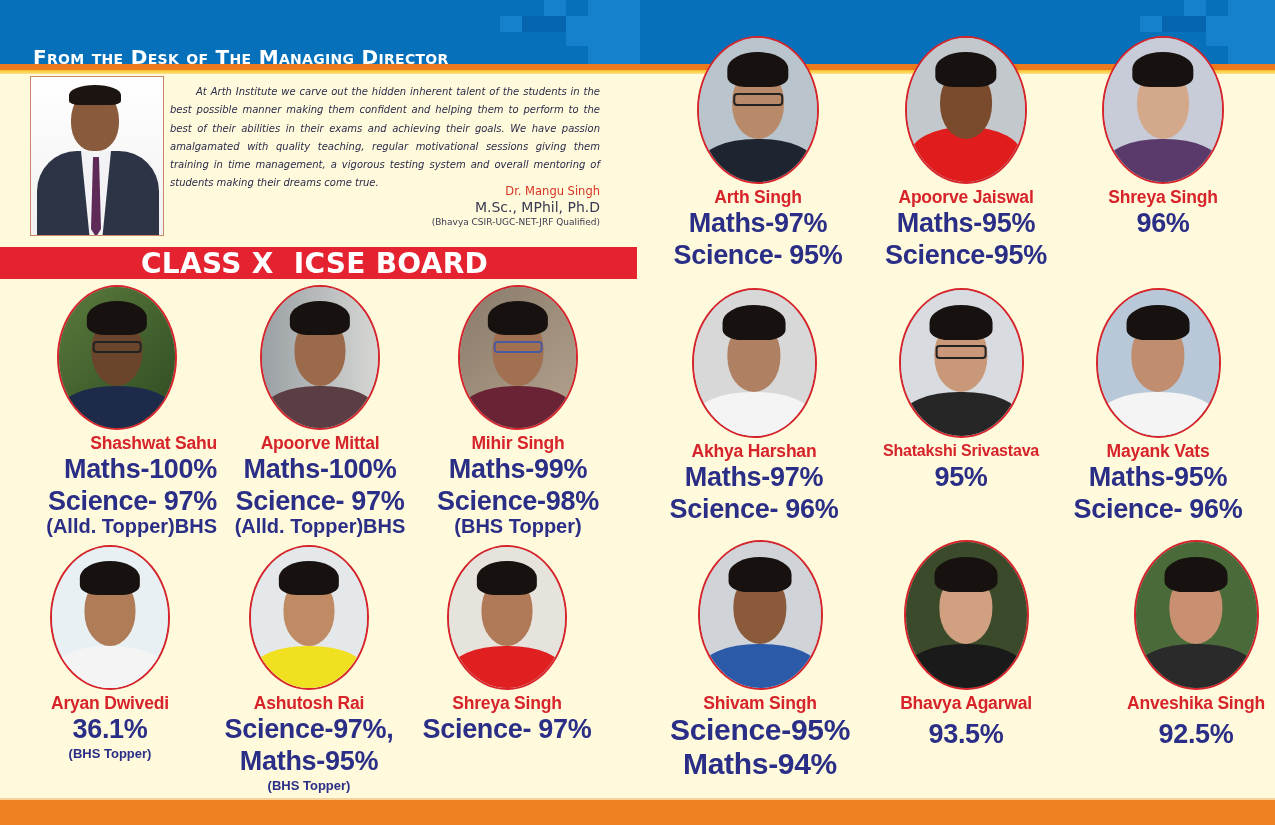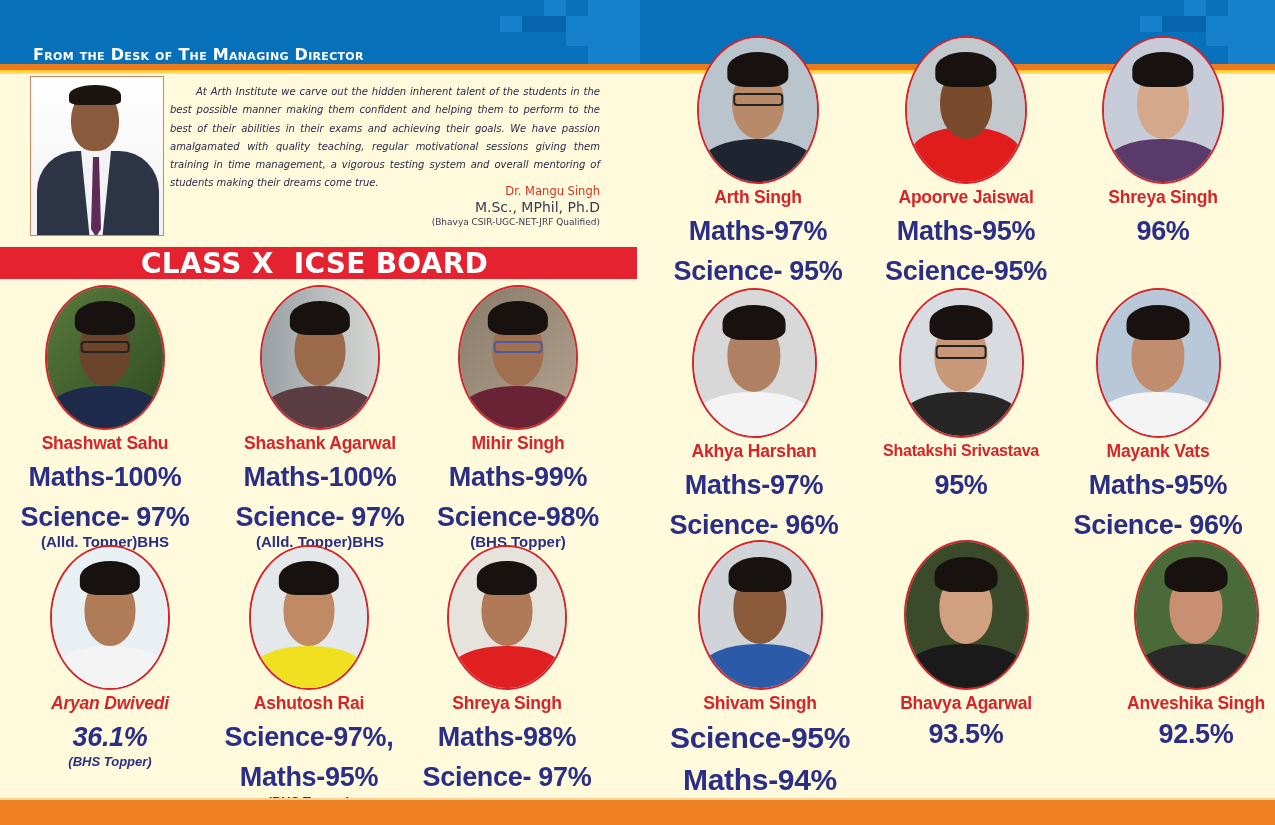--- a/index.html
+++ b/index.html
@@ -19,21 +19,21 @@
   .stripe-orange {
     position: absolute; left: 0; top: 64px; width: 1275px; height: 6px;
     background: #ee7a1e;
   }
   .stripe-yellow {
     position: absolute; left: 0; top: 70px; width: 1275px; height: 4px;
     background: linear-gradient(#f8c020, #fde58a);
   }
   .desk-title {
     position: absolute; left: 33px; top: 45px;
-    color: #ffffff; font-weight: bold; font-size: 16px; letter-spacing: .3px;
+    color: #ffffff; font-weight: bold; font-size: 20px; letter-spacing: .3px;
     font-variant: small-caps; font-family: "DejaVu Sans", sans-serif;
   }
   .director-photo {
     position: absolute; left: 30px; top: 76px; width: 134px; height: 160px;
     border: 1px solid #c9876a; background: linear-gradient(#ffffff 0%, #f1f1f1 100%);
     overflow: hidden;
   }
   .director-photo .head {
     position: absolute; left: 40px; top: 12px; width: 48px; height: 62px;
     border-radius: 50% 50% 45% 45%; background: #8a5a3c;
@@ -96,22 +96,22 @@
     transform: translateX(-50%); border-radius: 48% 48% 0 0;
   }
   .photo .glasses {
     position: absolute; left: 50%; top: 38%; width: 42%; height: 9%;
     transform: translateX(-50%); border: 2px solid #222; border-radius: 4px;
   }
   .name { color: #d7242b; font-weight: bold; font-size: 17.5px; line-height: 20px;
     margin-top: 3px; font-family: "Liberation Sans", sans-serif; letter-spacing: -.2px; }
   .name.small { font-size: 16px; }
   .score { color: #2a2e86; font-weight: bold; font-size: 27px; line-height: 32px;
-    font-family: "Liberation Sans", sans-serif; letter-spacing: -.3px; margin-top: 8px; }
-  .note { color: #2a2e86; font-weight: bold; font-size: 15px; line-height: 18px;
+    font-family: "Liberation Sans", sans-serif; letter-spacing: -.3px; }
+  .note { color: #2a2e86; font-weight: bold; font-size: 20px; line-height: 18px;
     font-family: "Liberation Sans", sans-serif; }
 </style>
 </head>
 <body>
 
 <div class="top-band"></div>
 <div class="deco-squares" style="left:500px;width:140px;">
   <span style="left:0;top:16px;width:22px;height:16px;"></span>
   <span class="dark" style="left:22px;top:16px;width:22px;height:16px;"></span>
   <span style="left:44px;top:0;width:22px;height:16px;"></span>
@@ -145,62 +145,62 @@
 <p class="message">At Arth Institute we carve out the hidden inherent talent of the students in the best possible manner making them confident and helping them to perform to the best of their abilities in their exams and achieving their goals.  We have passion amalgamated with quality teaching, regular motivational sessions giving them training in time management, a vigorous testing system and overall mentoring of students making their dreams come true.</p>
 
 <div class="signature">
   <div class="sig-name">Dr. Mangu Singh</div>
   <div class="sig-deg">M.Sc., MPhil, Ph.D</div>
   <div class="sig-qual">(Bhavya CSIR-UGC-NET-JRF Qualified)</div>
 </div>
 
 <div class="class-banner">CLASS X  ICSE BOARD</div>
 
-<div class="student" style="left:5px;top:285px;">
+<div class="student" style="left:17px;top:285px;text-align:right;">
   <div class="photo" style="width:120px;height:145px;">
     <div class="bg" style="background:linear-gradient(135deg,#5a7a3c,#2e4a22);"></div>
     <div class="body" style="background:#1d2a4a;"></div>
     <div class="face" style="background:#6a452c;"></div>
       <div class="hair"></div>
       <div class="glasses"></div>
   </div>
   <div class="name">Shashwat Sahu</div>
   <div class="score">Maths-100%</div>
   <div class="score">Science- 97%</div>
   <div class="note">(Alld. Topper)BHS</div>
 </div>
 
 <div class="student" style="left:220px;top:285px;">
   <div class="photo" style="width:120px;height:145px;">
     <div class="bg" style="background:linear-gradient(90deg,#9aa0a4,#d6d7d4);"></div>
     <div class="body" style="background:#5a3e44;"></div>
     <div class="face" style="background:#9a6a4a;"></div>
       <div class="hair"></div>
   </div>
-  <div class="name">Shashank Agarwal</div>
+  <div class="name">Apoorve Mittal</div>
   <div class="score">Maths-100%</div>
   <div class="score">Science- 97%</div>
   <div class="note">(Alld. Topper)BHS</div>
 </div>
 
 <div class="student" style="left:418px;top:285px;">
   <div class="photo" style="width:120px;height:145px;">
     <div class="bg" style="background:linear-gradient(135deg,#8a7a6a,#b3a38e);"></div>
     <div class="body" style="background:#6a2235;"></div>
     <div class="face" style="background:#a07050;"></div>
       <div class="hair"></div>
       <div class="glasses" style="border-color:#4a5aa0;"></div>
   </div>
   <div class="name">Mihir Singh</div>
   <div class="score">Maths-99%</div>
   <div class="score">Science-98%</div>
   <div class="note">(BHS Topper)</div>
 </div>
 
-<div class="student" style="left:10px;top:545px;font-style:italic;">
+<div class="student" style="left:10px;top:545px;">
   <div class="photo" style="width:120px;height:145px;">
     <div class="bg" style="background:#e8f0f4;"></div>
     <div class="body" style="background:#f4f4f4;"></div>
     <div class="face" style="background:#b07c58;"></div>
       <div class="hair"></div>
   </div>
   <div class="name">Aryan Dwivedi</div>
   <div class="score">36.1%</div>
   <div class="note" style="font-size:13px;">(BHS Topper)</div>
 </div>
@@ -219,21 +219,20 @@
 </div>
 
 <div class="student" style="left:407px;top:545px;">
   <div class="photo" style="width:120px;height:145px;">
     <div class="bg" style="background:#e6e2dc;"></div>
     <div class="body" style="background:#e02020;"></div>
     <div class="face" style="background:#b07a58;"></div>
       <div class="hair"></div>
   </div>
   <div class="name">Shreya Singh</div>
-  <div class="score">Maths-98%</div>
   <div class="score">Science- 97%</div>
 </div>
 
 <div class="student" style="left:658px;top:36px;">
   <div class="photo" style="width:122px;height:148px;">
     <div class="bg" style="background:#b9c4cc;"></div>
     <div class="body" style="background:#1e2430;"></div>
     <div class="face" style="background:#b88a6a;"></div>
       <div class="hair"></div>
       <div class="glasses"></div>

